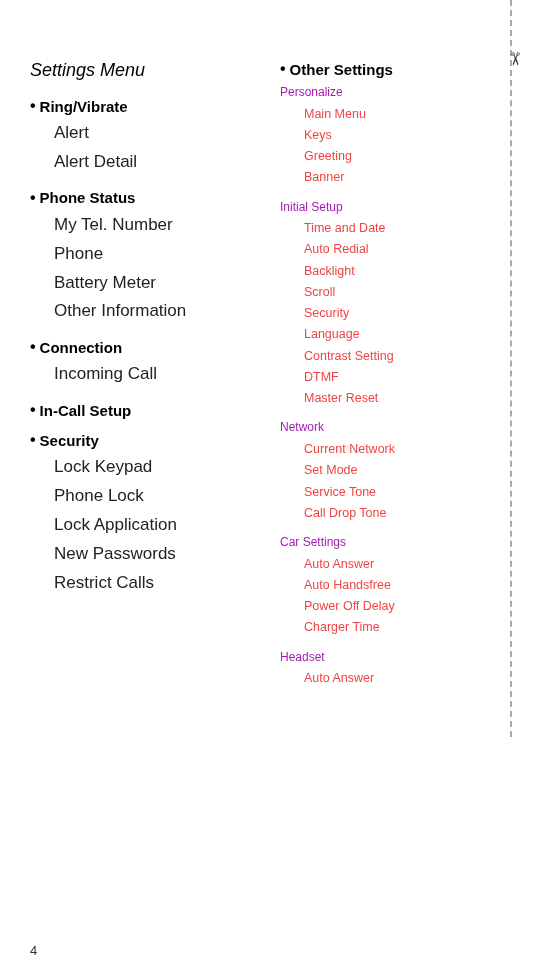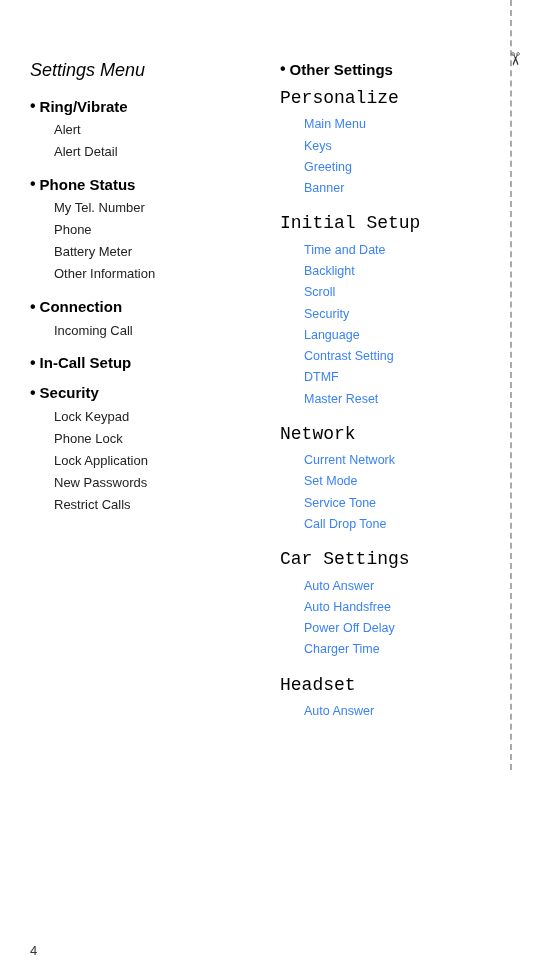--- a/index.html
+++ b/index.html
@@ -58,54 +58,53 @@
       margin-right: 4px;
       font-size: 16px;
     }
 
     .sub-items {
       padding-left: 24px;
       margin-bottom: 4px;
     }
 
     .sub-item {
-      font-size: 13px;
+      font-size: 17px;
       line-height: 1.7;
       color: #222;
     }
 
     
     .right-section-header {
       font-size: 15px;
       font-weight: bold;
       display: flex;
       align-items: center;
       margin-bottom: 4px;
     }
 
     .right-group {
       margin-bottom: 8px;
     }
 
     .right-group-title {
-      font-size: 18px;
+      font-size: 12px;
       font-weight: normal;
-      color: #000000;
+      color: #a21caf;
       line-height: 1.8;
-      font-family: Liberation Mono, monospace;
     }
 
     .right-sub-items {
       padding-left: 24px;
     }
 
     .right-sub-item {
       font-size: 12.5px;
       line-height: 1.7;
-      color: #3b82f6;
+      color: #ef4444;
     }
 
     
     .scissor-area {
       position: absolute;
       right: 10px;
       top: 0;
       height: 100%;
       display: flex;
       flex-direction: column;
@@ -212,20 +211,21 @@
             <div class="right-sub-item">Main Menu</div>
             <div class="right-sub-item">Keys</div>
             <div class="right-sub-item">Greeting</div>
             <div class="right-sub-item">Banner</div>
           </div>
         </div>
         <div class="right-group">
           <div class="right-group-title">Initial Setup</div>
           <div class="right-sub-items">
             <div class="right-sub-item">Time and Date</div>
+            <div class="right-sub-item">Auto Redial</div>
             <div class="right-sub-item">Backlight</div>
             <div class="right-sub-item">Scroll</div>
             <div class="right-sub-item">Security</div>
             <div class="right-sub-item">Language</div>
             <div class="right-sub-item">Contrast Setting</div>
             <div class="right-sub-item">DTMF</div>
             <div class="right-sub-item">Master Reset</div>
           </div>
         </div>
         <div class="right-group">

